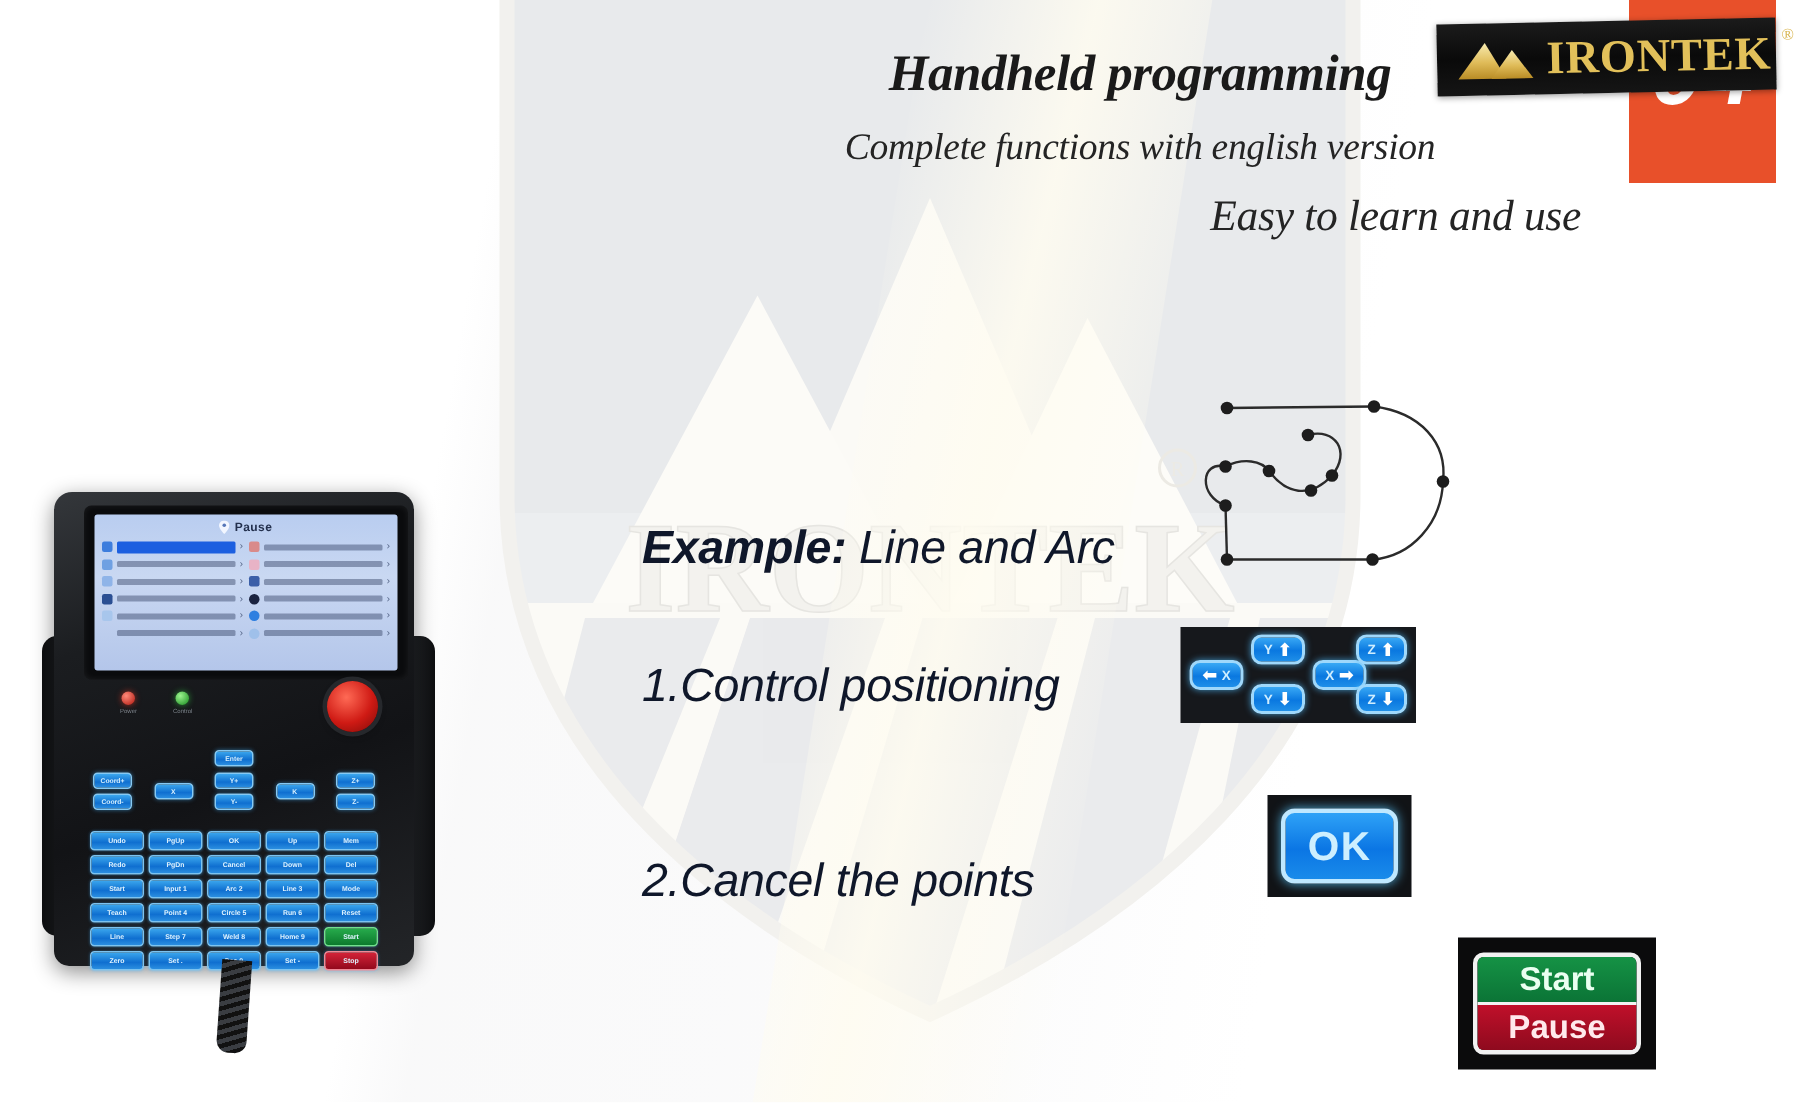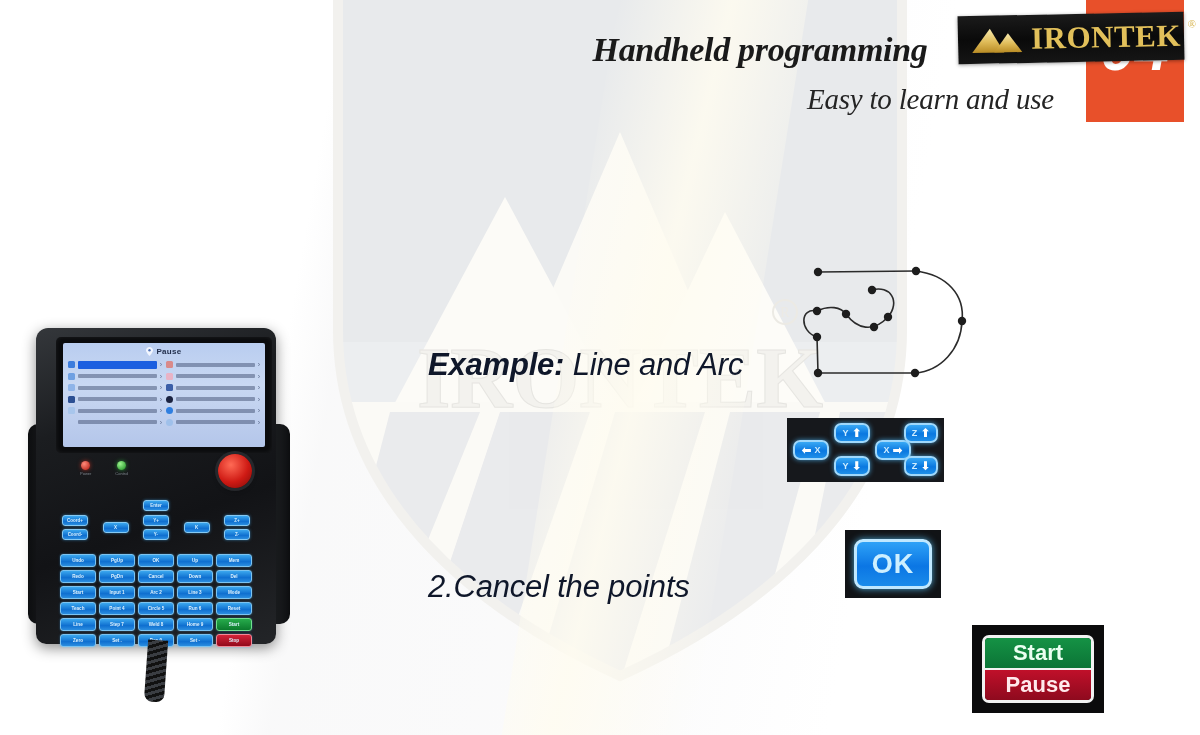--- a/index.html
+++ b/index.html
@@ -266,20 +266,21 @@
       <path d="M8 12 H572 V348 C572 520 430 630 290 694 C150 630 8 520 8 348 Z" fill="none" stroke="#f2f1ee" stroke-width="10"></path>
     </svg>
   </div>
 
   <div class="bg-beam"></div>
 
   <div class="badge">04</div>
 
   <div class="head">
     <div class="title">Handheld programming</div>
+    <div class="sub">Complete functions with english version</div>
     <div class="sub2">Easy to learn and use</div>
   </div>
 
   <div class="logo">
     <svg class="mtn" viewBox="0 0 54 30">
       <defs>
         <linearGradient id="goldg" x1="0" y1="0" x2="0" y2="1">
           <stop offset="0%" stop-color="#f8ebb0"></stop>
           <stop offset="55%" stop-color="#dfbb58"></stop>
           <stop offset="100%" stop-color="#b98c25"></stop>
@@ -320,20 +321,25 @@
         <circle cx="22" cy="82" r="4.2"></circle>
         <circle cx="22" cy="56" r="4.2"></circle>
         <circle cx="51" cy="59" r="4.2"></circle>
         <circle cx="79" cy="72" r="4.2"></circle>
         <circle cx="93" cy="62" r="4.2"></circle>
         <circle cx="77" cy="35" r="4.2"></circle>
       </g>
     </svg>
   </div>
 
+  <div class="row" style="left:428px;top:400px;">
+    <div class="rowtext">
+      <span>1.</span><span>Control positioning</span>
+    </div>
+  </div>
 
   <div class="keypanel">
     <div class="kbtn" style="left:6px;top:22px;width:36px;height:20px;">
       <span class="ar">⬅</span>
       <span class="lbl">X</span>
     </div>
     <div class="kbtn" style="left:47px;top:5px;width:36px;height:20px;">
       <span class="lbl">Y</span>
       <span class="ar">⬆</span>
     </div>

